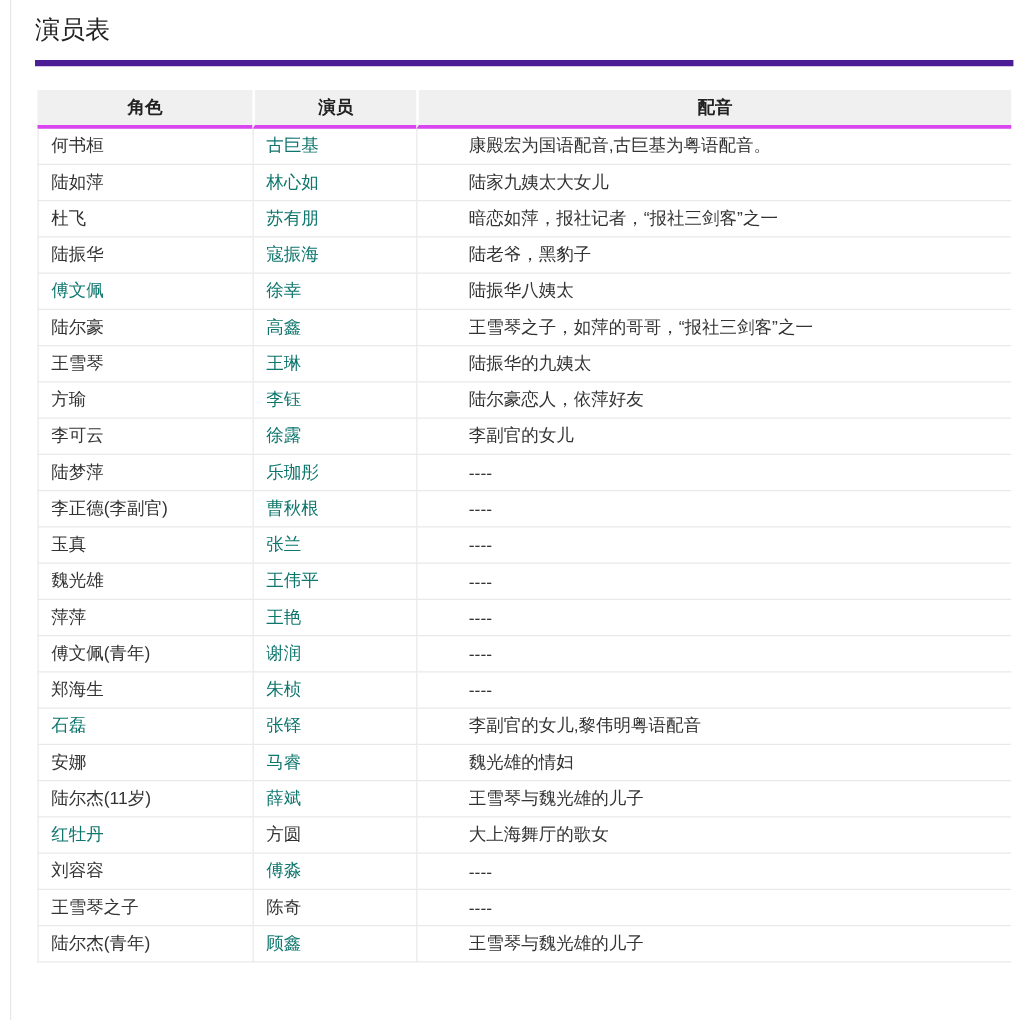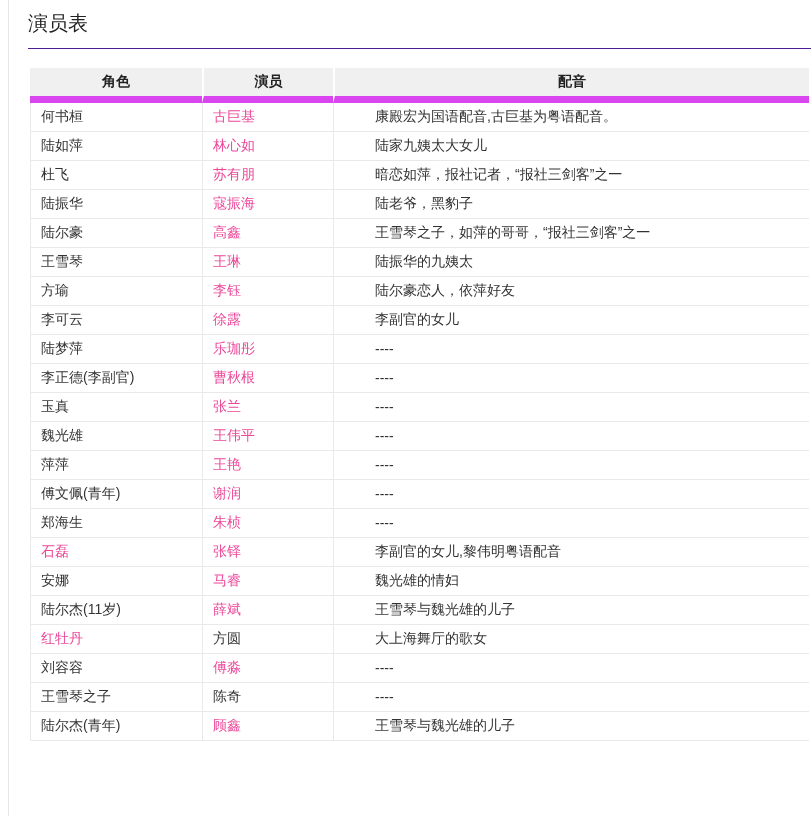--- a/index.html
+++ b/index.html
@@ -21,21 +21,21 @@
     padding-left: 19px;
     min-height: 816px;
     box-sizing: border-box;
   }
   h2.section-title {
     margin: 0;
     padding: 10px 0 11px 0;
     font-size: 20px;
     font-weight: 400;
     color: #222;
-    border-bottom: 1px solid #4c1d95;
+    border-bottom: 5px solid #4c1d95;
   }
   table.cast {
     margin-top: 19px;
     margin-left: 2px;
     width: 779px;
     border-collapse: separate;
     border-spacing: 0;
     table-layout: fixed;
     font-size: 14px;
   }
@@ -43,38 +43,38 @@
   col.c-actor { width: 131px; }
   thead th {
     height: 28px;
     background: #f0f0f0;
     font-weight: 700;
     font-size: 14px;
     color: #222;
     text-align: center;
     vertical-align: middle;
     border-left: 2px solid #fff;
-    border-bottom: 7px solid #d946ef;
+    border-bottom: 3px solid #d946ef;
     padding: 0;
   }
   thead th:first-child { border-left: none; }
   tbody td {
     height: 28px;
     vertical-align: middle;
     text-align: left;
     padding: 0 6px 0 10px;
     border-bottom: 1px solid #e9e9e9;
     border-left: 1px solid #e9e9e9;
     white-space: nowrap;
     overflow: hidden;
     color: #333;
   }
   tbody tr td:last-child { border-right: none; padding-left: 41px; }
   a.lnk {
-    color: #ec4899;
+    color: #0f766e;
     text-decoration: none;
     cursor: pointer;
   }
 </style>
 </head>
 <body>
 
 <div class="page">
   <div class="content">
 
@@ -108,20 +108,25 @@
             <td><span>杜飞</span></td>
             <td><a class="lnk">苏有朋</a></td>
             <td><span>暗恋如萍，报社记者，“报社三剑客”之一</span></td>
           </tr>
           <tr>
             <td><span>陆振华</span></td>
             <td><a class="lnk">寇振海</a></td>
             <td><span>陆老爷，黑豹子</span></td>
           </tr>
           <tr>
+            <td><a class="lnk">傅文佩</a></td>
+            <td><a class="lnk">徐幸</a></td>
+            <td><span>陆振华八姨太</span></td>
+          </tr>
+          <tr>
             <td><span>陆尔豪</span></td>
             <td><a class="lnk">高鑫</a></td>
             <td><span>王雪琴之子，如萍的哥哥，“报社三剑客”之一</span></td>
           </tr>
           <tr>
             <td><span>王雪琴</span></td>
             <td><a class="lnk">王琳</a></td>
             <td><span>陆振华的九姨太</span></td>
           </tr>
           <tr>

